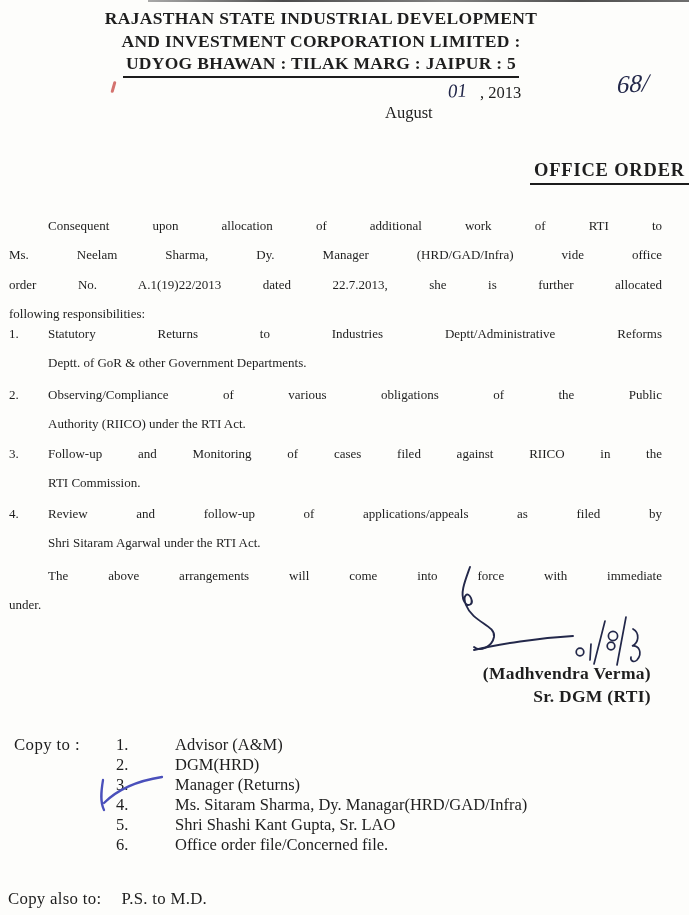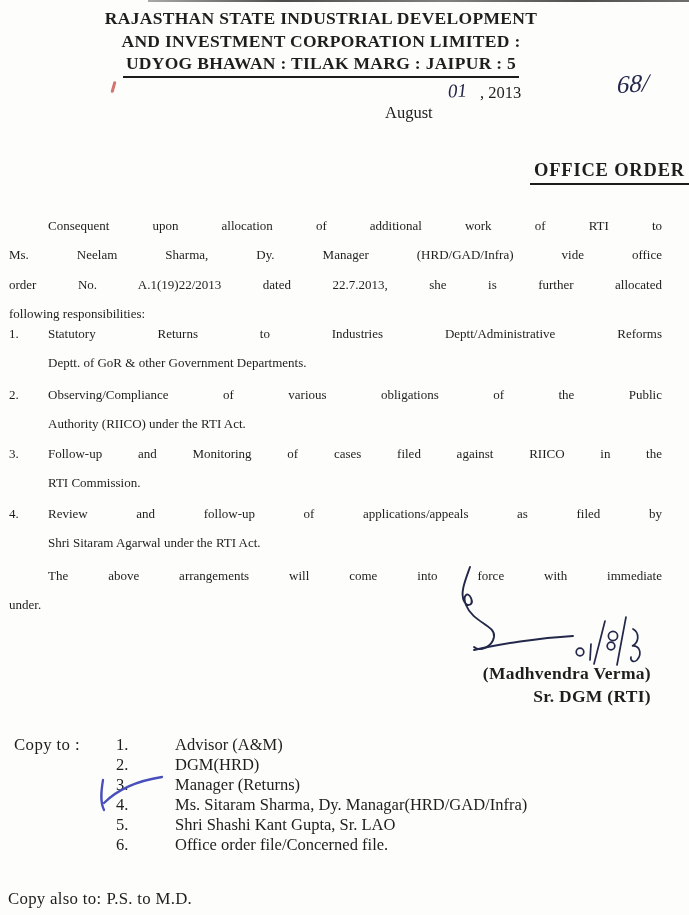--- a/index.html
+++ b/index.html
@@ -33,21 +33,21 @@
   .li-text{margin-left:39px;}
   .sig-svg{position:absolute;left:440px;top:561px;}
   .sig-block{position:absolute;left:395px;top:662px;width:256px;text-align:right;
     font-weight:bold;font-size:17.5px;line-height:23px;letter-spacing:.3px;}
   .copy-label{position:absolute;left:14px;top:735px;font-size:16.8px;letter-spacing:.4px;text-align:center;}
   .copy-row{position:absolute;left:0;width:689px;font-size:16.5px;}
   .copy-num{position:absolute;left:116px;}
   .copy-text{position:absolute;left:163px;white-space:nowrap;margin-left:12px;}
   .tick-svg{position:absolute;left:96px;top:772px;}
   .footer{position:absolute;left:8px;top:889px;font-size:16.8px;letter-spacing:.3px;}
-  .footer .val{margin-left:5px;}
+  .footer .val{margin-left:20px;}
 </style>
 </head>
 <body>
 
 <div class="page">
 
   <div class="scan-edge"></div>
 
   <div class="letterhead">
     <div>RAJASTHAN STATE INDUSTRIAL DEVELOPMENT</div>

